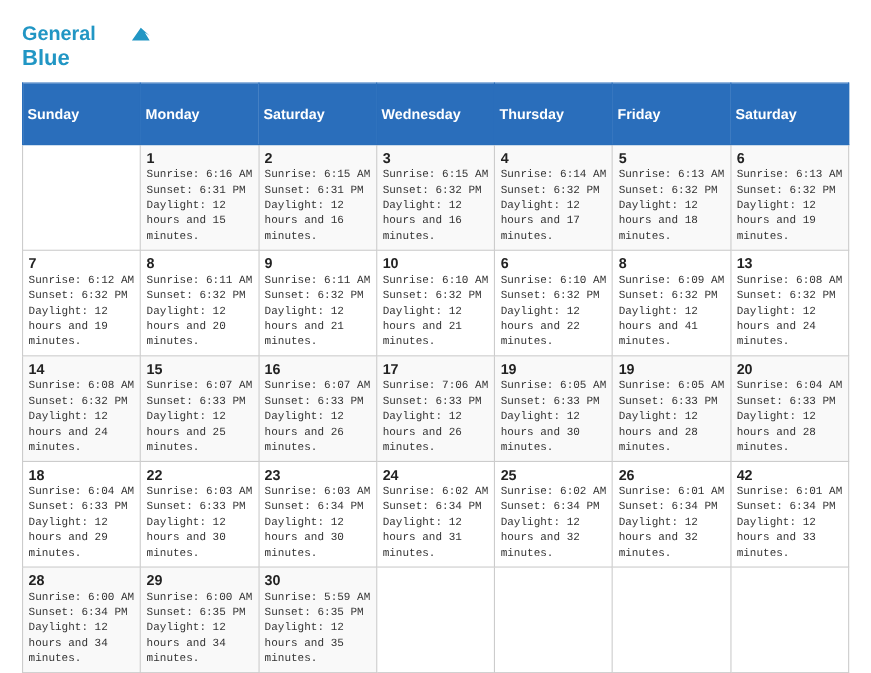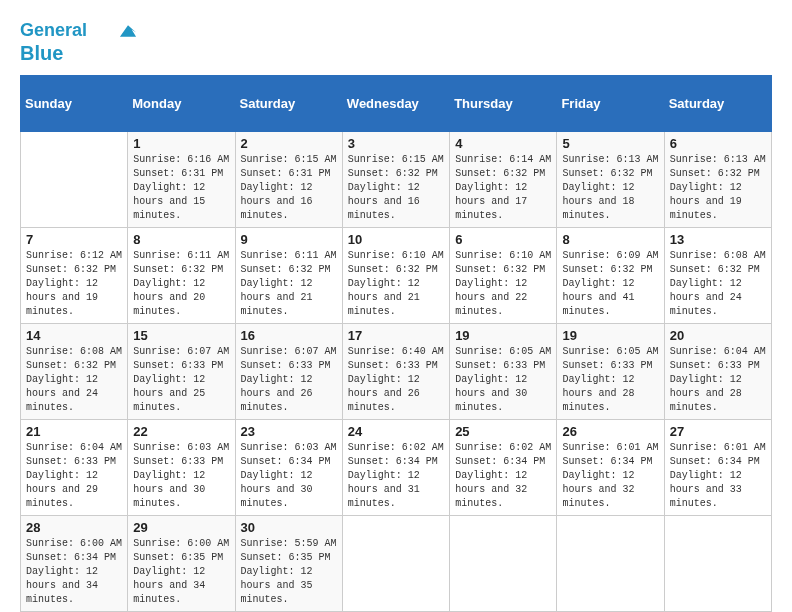--- a/index.html
+++ b/index.html
@@ -257,21 +257,21 @@
         <span class="day-num">16</span>
         <div class="day-info">
           <span>Sunrise: 6:07 AM</span><br>
           <span>Sunset: 6:33 PM</span><br>
           <span>Daylight: 12 hours and 26 minutes.</span>
         </div>
       </td>
         <td>
         <span class="day-num">17</span>
         <div class="day-info">
-          <span>Sunrise: 6:40 AM</span><br>
+          <span>Sunrise: 7:06 AM</span><br>
           <span>Sunset: 6:33 PM</span><br>
           <span>Daylight: 12 hours and 26 minutes.</span>
         </div>
       </td>
         <td>
         <span class="day-num">19</span>
         <div class="day-info">
           <span>Sunrise: 6:05 AM</span><br>
           <span>Sunset: 6:33 PM</span><br>
           <span>Daylight: 12 hours and 30 minutes.</span>
@@ -289,21 +289,21 @@
         <span class="day-num">20</span>
         <div class="day-info">
           <span>Sunrise: 6:04 AM</span><br>
           <span>Sunset: 6:33 PM</span><br>
           <span>Daylight: 12 hours and 28 minutes.</span>
         </div>
       </td>
       </tr>
       <tr>
         <td>
-        <span class="day-num">21</span>
+        <span class="day-num">18</span>
         <div class="day-info">
           <span>Sunrise: 6:04 AM</span><br>
           <span>Sunset: 6:33 PM</span><br>
           <span>Daylight: 12 hours and 29 minutes.</span>
         </div>
       </td>
         <td>
         <span class="day-num">22</span>
         <div class="day-info">
           <span>Sunrise: 6:03 AM</span><br>
@@ -337,21 +337,21 @@
       </td>
         <td>
         <span class="day-num">26</span>
         <div class="day-info">
           <span>Sunrise: 6:01 AM</span><br>
           <span>Sunset: 6:34 PM</span><br>
           <span>Daylight: 12 hours and 32 minutes.</span>
         </div>
       </td>
         <td>
-        <span class="day-num">27</span>
+        <span class="day-num">42</span>
         <div class="day-info">
           <span>Sunrise: 6:01 AM</span><br>
           <span>Sunset: 6:34 PM</span><br>
           <span>Daylight: 12 hours and 33 minutes.</span>
         </div>
       </td>
       </tr>
       <tr>
         <td>
         <span class="day-num">28</span>

